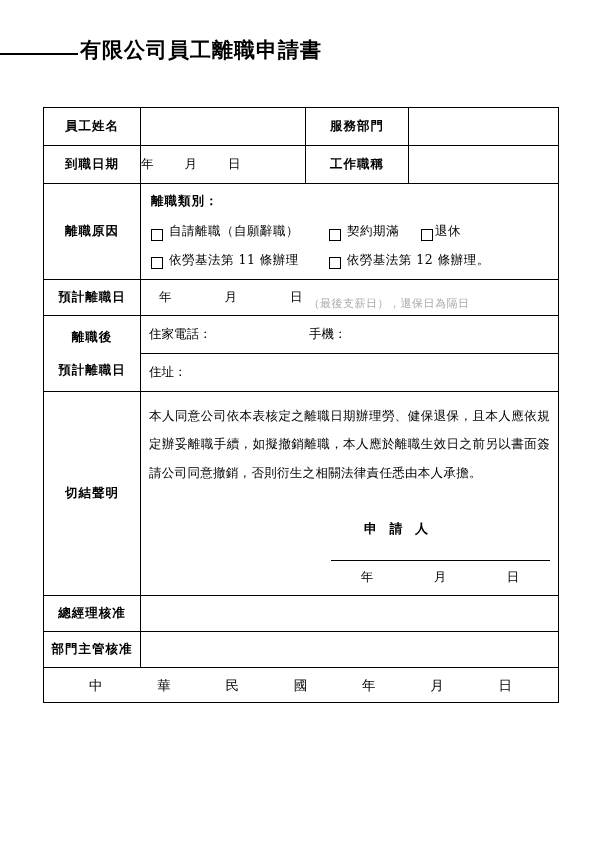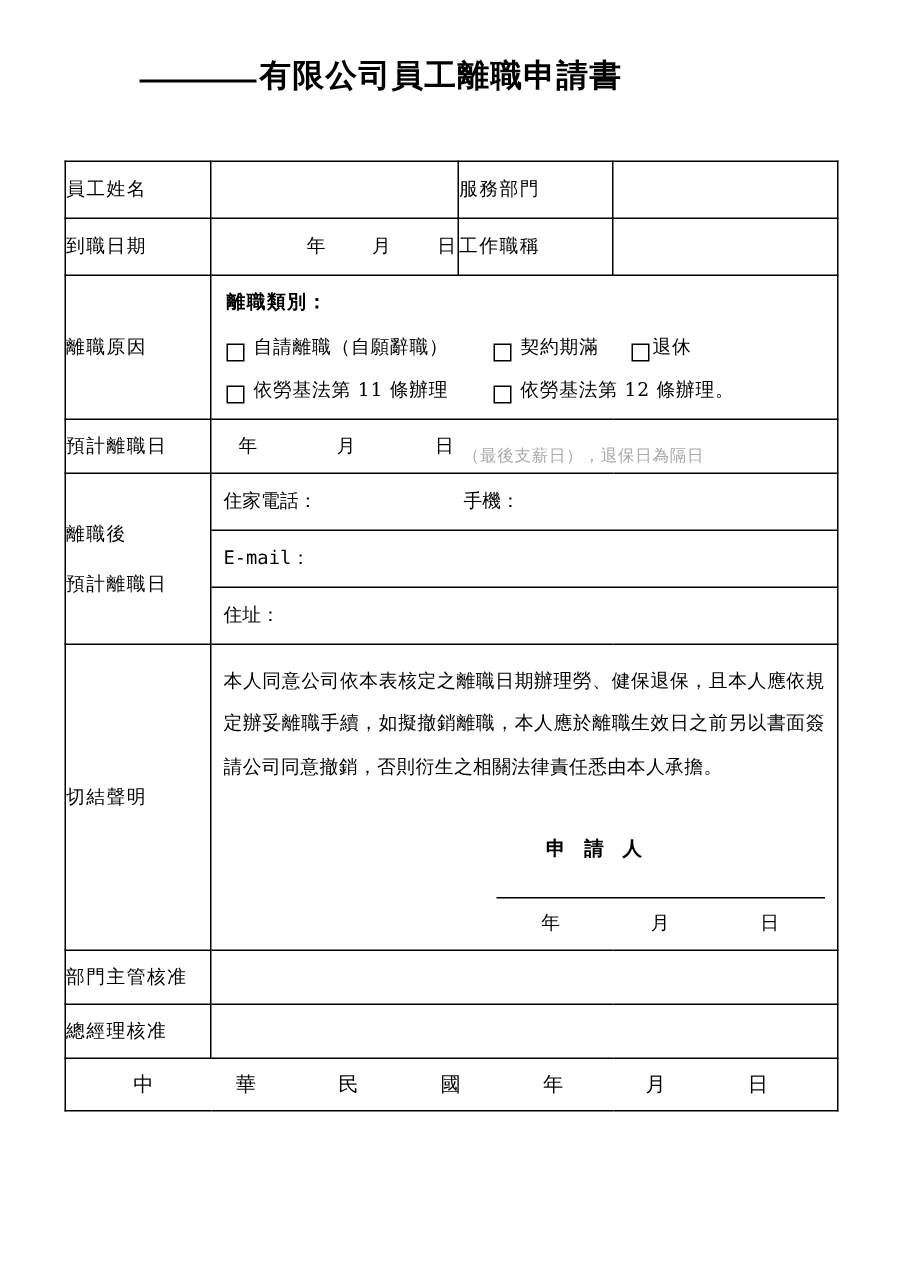--- a/index.html
+++ b/index.html
@@ -23,22 +23,21 @@
     height: 849px;
     background: #fff;
   }
 
   
   .title-wrap {
     position: absolute;
     left: 0;
     top: 36px;
     width: 484px;
-    text-align: center;
-    padding-left: 12px;
+    text-align: left;
   }
   .title {
     display: inline-block;
     font-size: 21px;
     font-weight: bold;
     letter-spacing: 1px;
     white-space: nowrap;
     font-family: "DejaVu Serif", "Liberation Serif", serif;
   }
   .title .blank {
@@ -60,39 +59,39 @@
     table-layout: fixed;
   }
   .form-table td {
     border: 1.2px solid #000;
     padding: 0;
     vertical-align: middle;
     font-size: 12.5px;
     line-height: 1.5;
   }
   .lbl {
-    text-align: left;
-    font-weight: normal;
+    text-align: center;
+    font-weight: bold;
     font-size: 12.5px;
     letter-spacing: 1px;
     white-space: nowrap;
   }
   .cellpad { padding: 4px 8px; }
 
   
   .c1 { width: 97px; }
   .c2 { width: 165px; }
   .c3 { width: 103px; }
   .c4 { width: 150px; }
 
   .row-h38 { height: 38px; }
   .row-h36 { height: 36px; }
 
   .date-line {
-    text-align: right;
+    text-align: left;
     letter-spacing: 1px;
     font-size: 12.5px;
   }
   .date-line .sp { display: inline-block; width: 30px; }
 
   
   .reason-box {
     padding: 8px 0 10px 10px;
     font-size: 12.5px;
   }
@@ -293,23 +292,20 @@
         <td colspan="3" style="padding:0">
           <table class="sub-table">
             <tbody>
               <tr>
                 <td>
                   <div class="phone-inline">
                     <span class="ph-home">住家電話：</span>
                     <span>手機：</span>
                   </div>
                 </td>
-              </tr>
-              <tr>
-                <td class="mono">E-mail：</td>
               </tr>
               <tr>
                 <td>住址：</td>
               </tr>
             </tbody>
           </table>
         </td>
       </tr>
 
       <tr>
@@ -322,26 +318,26 @@
             <div class="sig-date">
               <span>年</span>
               <span>月</span>
               <span>日</span>
             </div>
           </div>
         </td>
       </tr>
 
       <tr class="row-h36">
+        <td class="lbl">總經理核准</td>
+        <td colspan="3" class="cellpad"></td>
+      </tr>
+
+      <tr class="row-h36">
         <td class="lbl">部門主管核准</td>
-        <td colspan="3" class="cellpad"></td>
-      </tr>
-
-      <tr class="row-h36">
-        <td class="lbl">總經理核准</td>
         <td colspan="3" class="cellpad"></td>
       </tr>
 
       <tr class="footer-row">
         <td colspan="4">
           <div class="footer-line">
             <span>中</span>
             <span>華</span>
             <span>民</span>
             <span>國</span>

